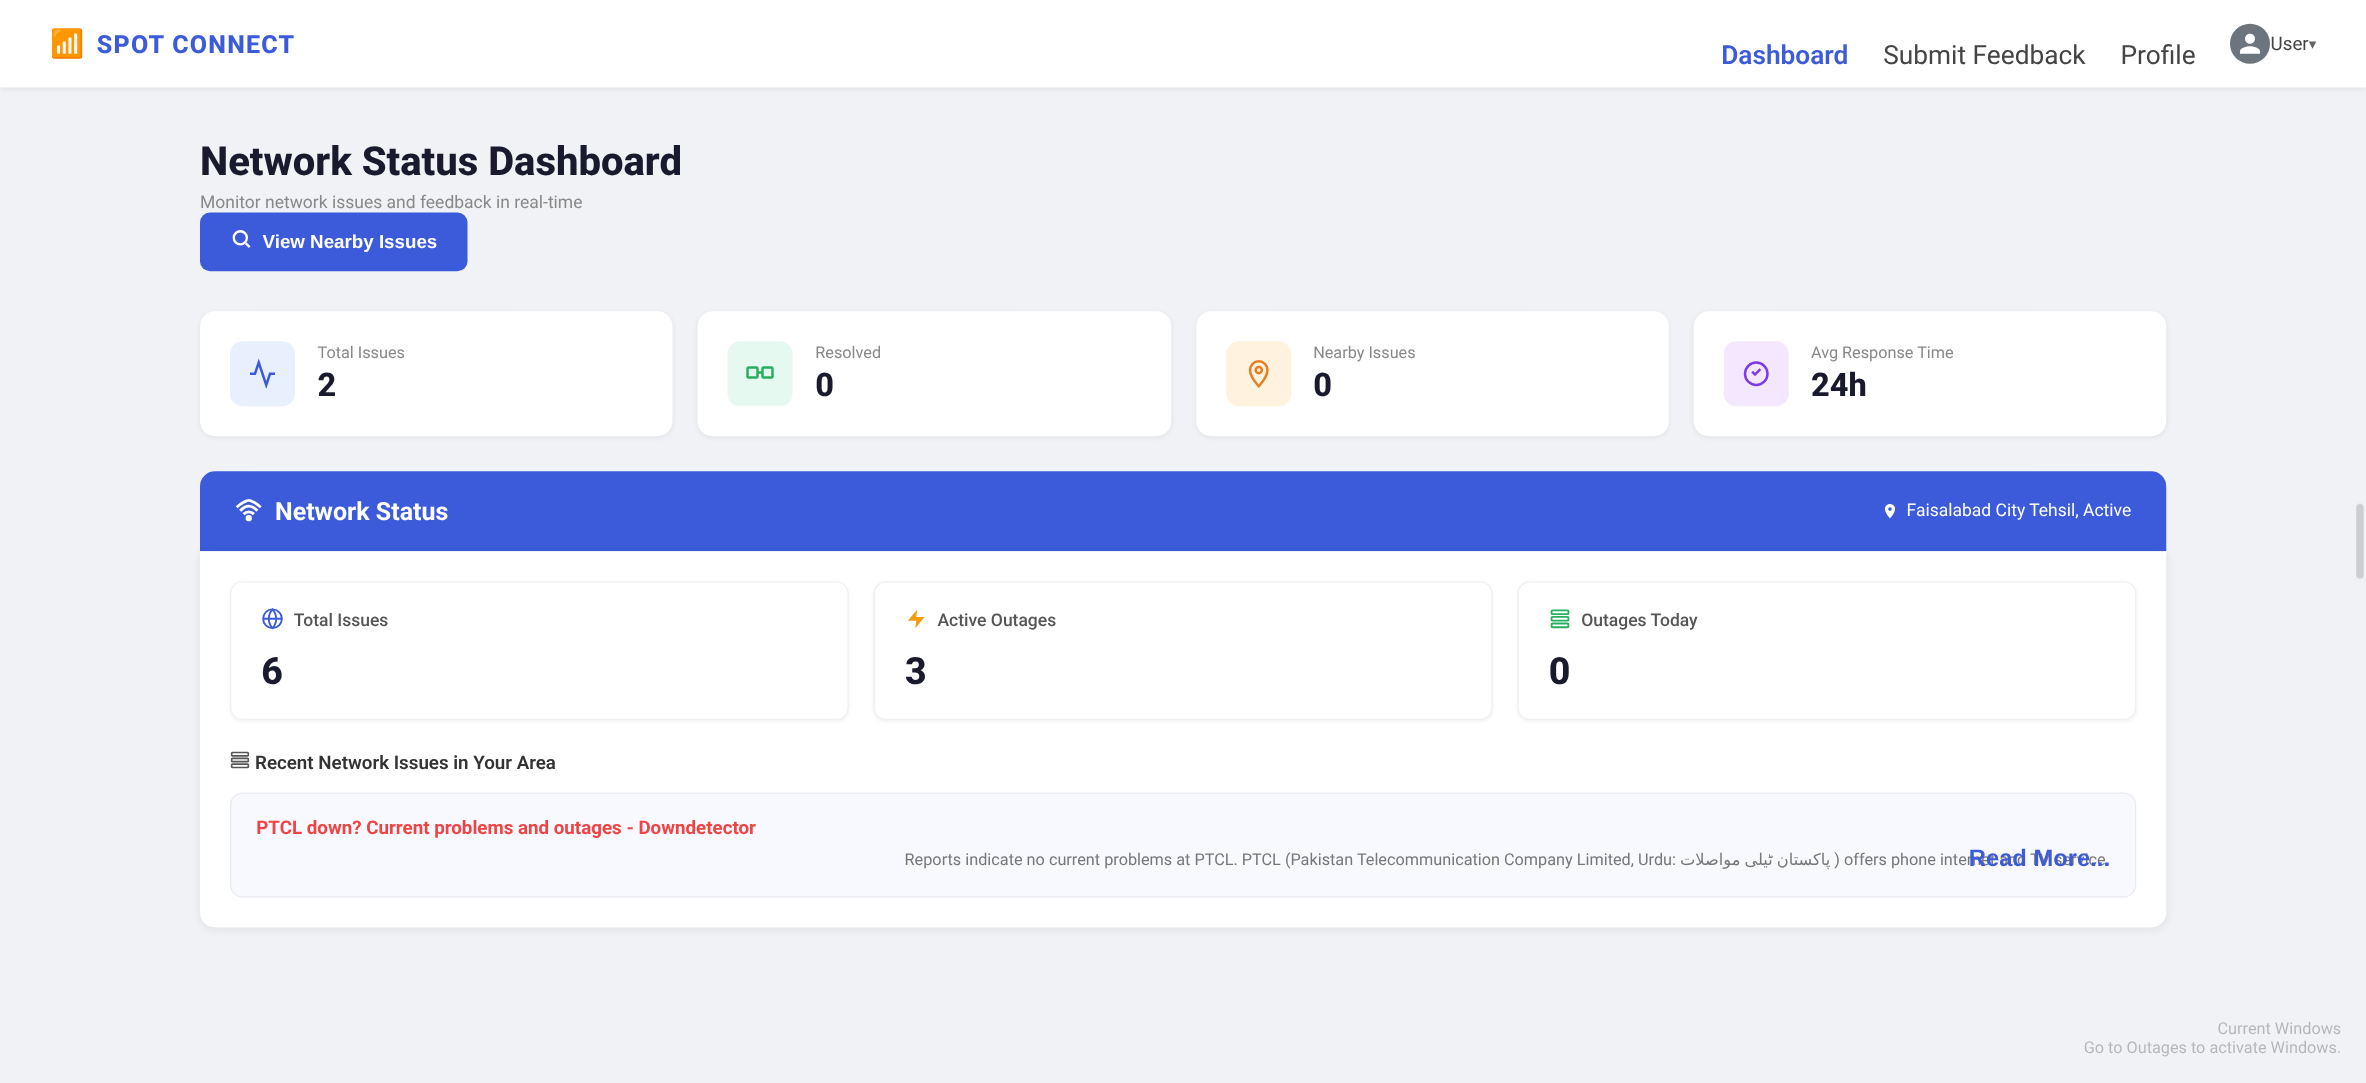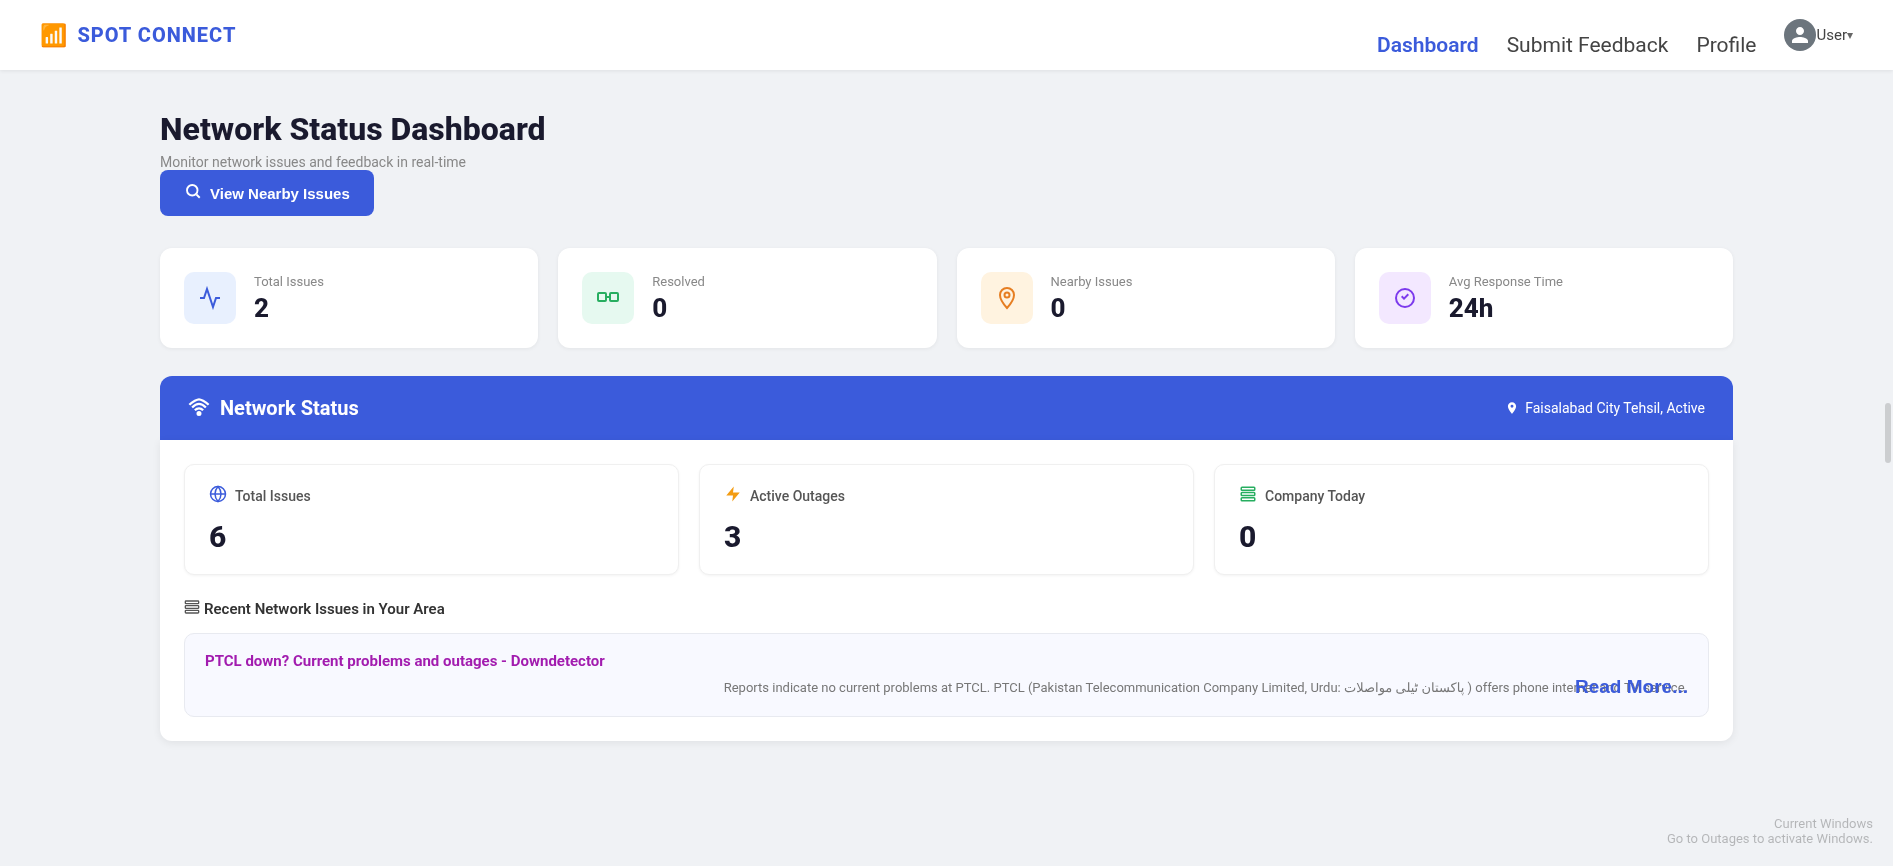--- a/index.html
+++ b/index.html
@@ -247,21 +247,21 @@
     .issue-card {
       background: #f8f9ff;
       border: 1px solid #e8eaf0;
       border-radius: 10px;
       padding: 18px 20px;
       position: relative;
     }
     .issue-card-title {
       font-size: 15px;
       font-weight: 700;
-      color: #a21caf;
+      color: #ef4444;
       margin-bottom: 8px;
     }
     .issue-card-desc {
       font-size: 13px;
       color: #777;
       line-height: 1.5;
       text-align: right;
     }
     .read-more-btn {
       position: absolute;
@@ -445,21 +445,21 @@
 
         <div class="network-stat-card">
           <div class="network-stat-header">
             <span class="network-stat-icon green">
               <svg width="18" height="18" viewBox="0 0 24 24" fill="none" stroke="#27ae60" stroke-width="2">
                   <rect x="3" y="3" width="18" height="4" rx="1"></rect>
                   <rect x="3" y="10" width="18" height="4" rx="1"></rect>
                   <rect x="3" y="17" width="18" height="4" rx="1"></rect>
                 </svg>
             </span>
-            <span class="network-stat-label">Company Today</span>
+            <span class="network-stat-label">Outages Today</span>
           </div>
           <div class="network-stat-value">0</div>
         </div>
       </div>
 
       <div class="recent-issues-header">
         <span class="recent-issues-icon">
           <svg width="16" height="16" viewBox="0 0 24 24" fill="none" stroke="#555" stroke-width="2">
               <rect x="2" y="3" width="20" height="4" rx="1"></rect>
               <rect x="2" y="10" width="20" height="4" rx="1"></rect>

